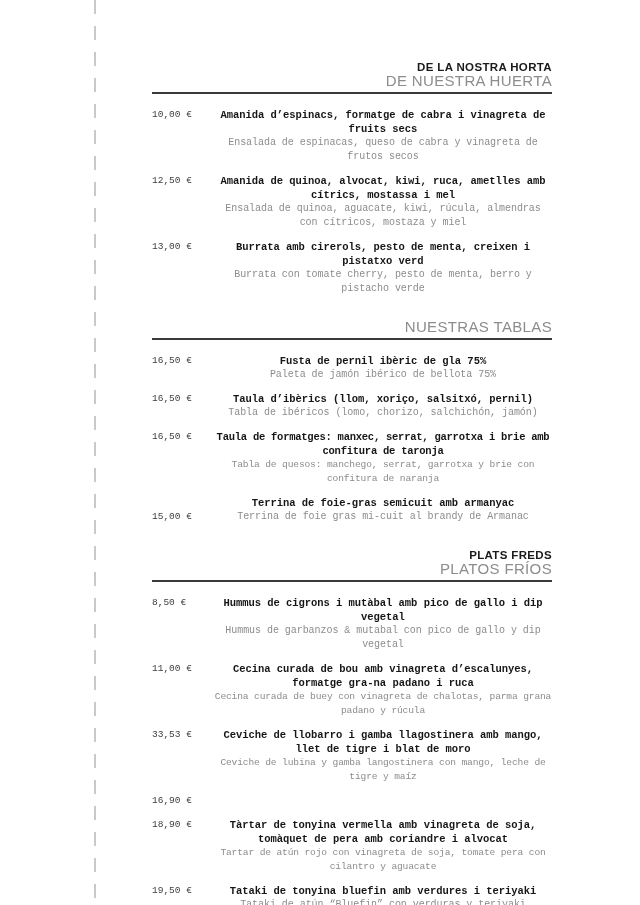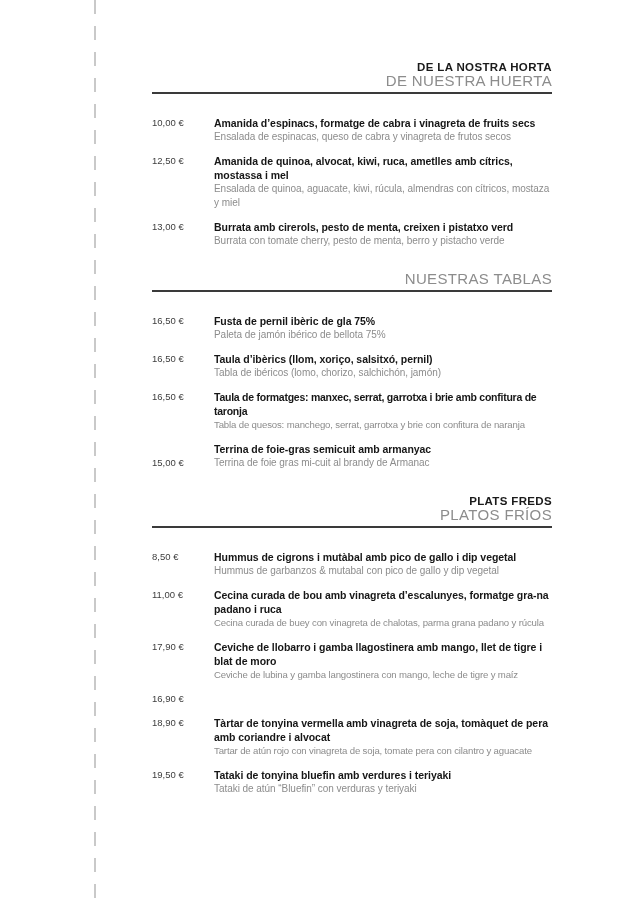--- a/index.html
+++ b/index.html
@@ -58,40 +58,40 @@
     color: #8c8c8c;
     line-height: 14px;
   }
   .section-rule {
     border: 0;
     border-top: 2px solid #3a3a3a;
     margin: 4px 0 0 0;
     width: 100%;
   }
 
-  .items { margin-top: 22px; }
+  .items { margin-top: 14px; font-family: Liberation Mono, monospace; }
 
   .item {
     display: flex;
     align-items: flex-start;
     margin-bottom: 10px;
   }
   .item-price {
     flex: 0 0 62px;
     font-size: 9.5px;
     color: #3d3d3d;
     line-height: 14px;
     white-space: nowrap;
   }
   
   .item.price-low .item-price { padding-top: 14px; }
 
   .item-body {
     flex: 1 1 auto;
-    text-align: left;
+    text-align: center;
     min-width: 0;
   }
   .name-ca {
     font-size: 10.5px;
     font-weight: bold;
     color: #161616;
     line-height: 14px;
     letter-spacing: -0.05px;
   }
   .name-es {
@@ -214,21 +214,21 @@
 
       <div class="item">
         <div class="item-price">11,00 €</div>
         <div class="item-body">
           <div class="name-ca">Cecina curada de bou amb vinagreta d’escalunyes, formatge gra-na padano i ruca</div>
           <div class="name-es condensed">Cecina curada de buey con vinagreta de chalotas, parma grana padano y rúcula</div>
         </div>
       </div>
 
       <div class="item">
-        <div class="item-price">17,90 €</div>
+        <div class="item-price">33,53 €</div>
         <div class="item-body">
           <div class="name-ca">Ceviche de llobarro i gamba llagostinera amb mango, llet de tigre i blat de moro</div>
           <div class="name-es condensed">Ceviche de lubina y gamba langostinera con mango, leche de tigre y maíz</div>
         </div>
       </div>
 
       <div class="item">
         <div class="item-price">16,90 €</div>
       </div>
 

